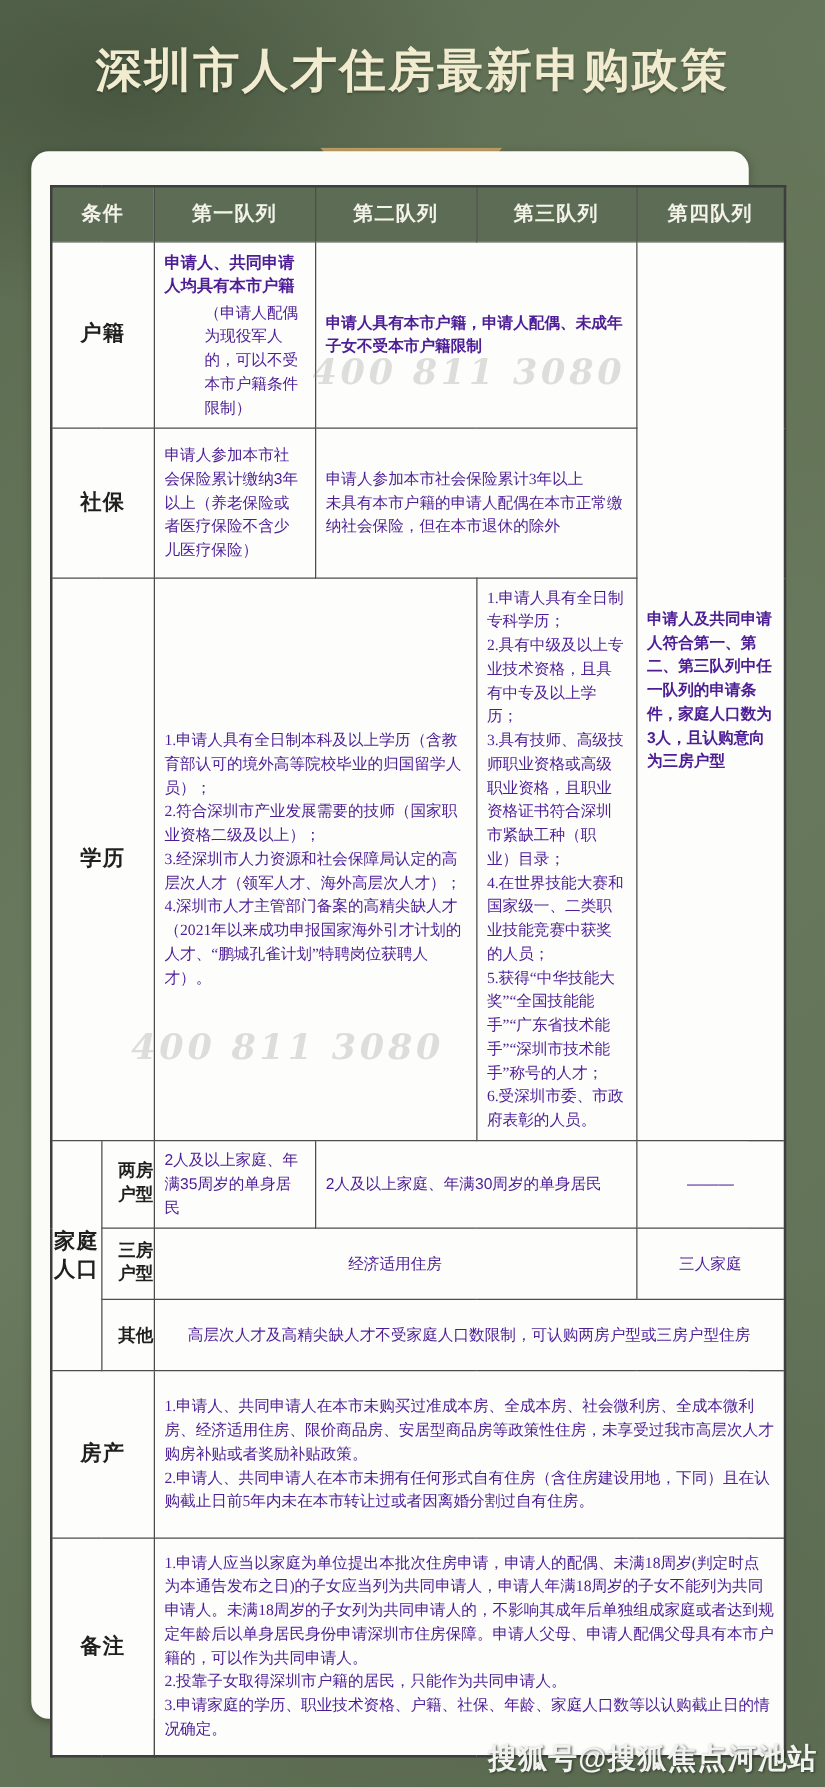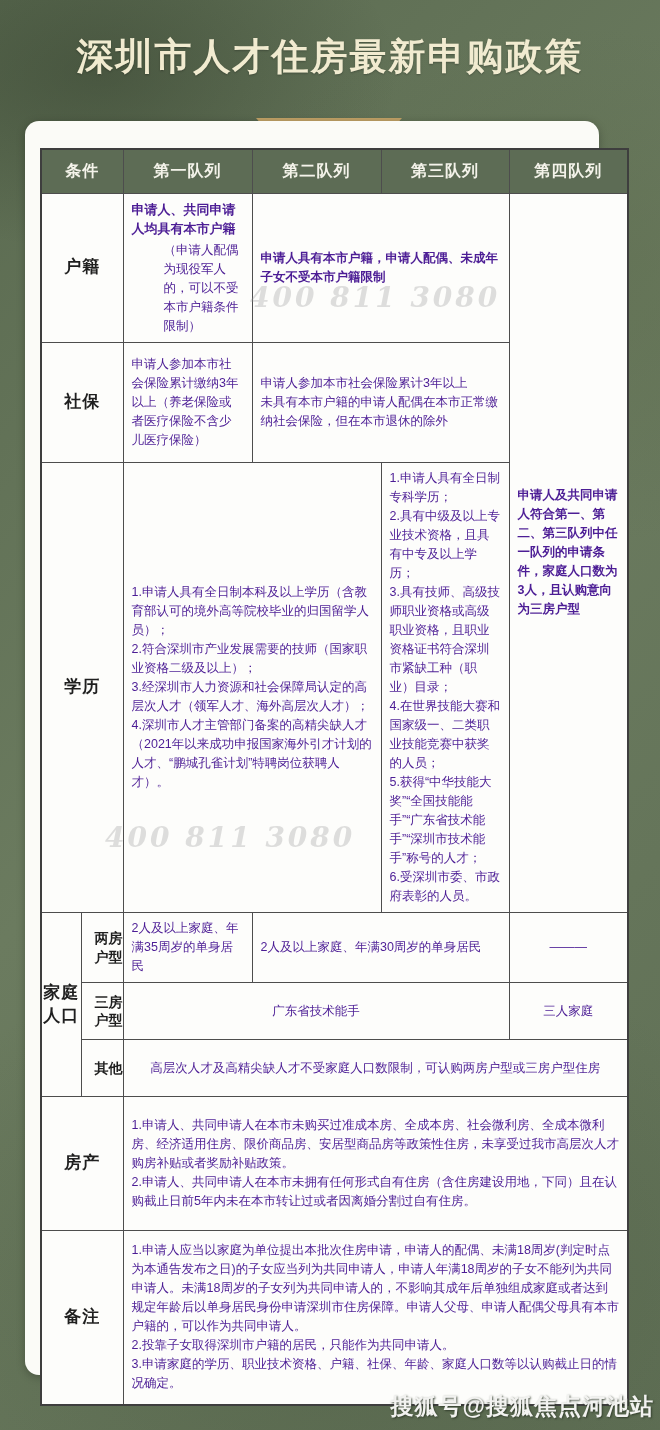--- a/index.html
+++ b/index.html
@@ -44,21 +44,21 @@
   }
   td.sublbl {
     font-size:14px; font-weight:bold; color:#1f1f1f; text-align:right;
     background:#fdfdfb; line-height:1.3;
   }
   td.content {
     font-size:12.5px; color:#4c1d95; background:#fdfdfb;
     padding:6px 8px; line-height:1.52; text-align:left;
   }
   td.center { text-align:center; }
-  .pre { white-space:pre-line; }
+  .pre { white-space:pre-line;font-family:Liberation Serif, serif; }
   .bold { font-weight:bold; font-size:13px; }
   .q1note { margin-top:2px;margin-left:32px; }
   .q4cell { font-weight:bold; font-size:13px; padding:6px 7px; }
   tr.r-hukou  { height:125px; }
   tr.r-shebao { height:120px; }
   tr.r-xueli  { height:428px; }
   tr.r-two    { height:56px; }
   tr.r-three  { height:57px; }
   tr.r-other  { height:57px; }
   tr.r-fang   { height:134px; }
@@ -145,21 +145,21 @@
           <td class="sublbl pre">两房
 户型</td>
           <td class="content">2人及以上家庭、年满35周岁的单身居民</td>
           <td colspan="2" class="content">2人及以上家庭、年满30周岁的单身居民</td>
           <td class="content center">———</td>
         </tr>
 
         <tr class="r-three">
           <td class="sublbl pre">三房
 户型</td>
-          <td colspan="3" class="content center">广东省技术能手</td>
+          <td colspan="3" class="content center">经济适用住房</td>
           <td class="content center">三人家庭</td>
         </tr>
 
         <tr class="r-other">
           <td class="sublbl">其他</td>
           <td colspan="4" class="content center">高层次人才及高精尖缺人才不受家庭人口数限制，可认购两房户型或三房户型住房</td>
         </tr>
 
         <tr class="r-fang">
           <td colspan="2" class="lbl">房产</td>

